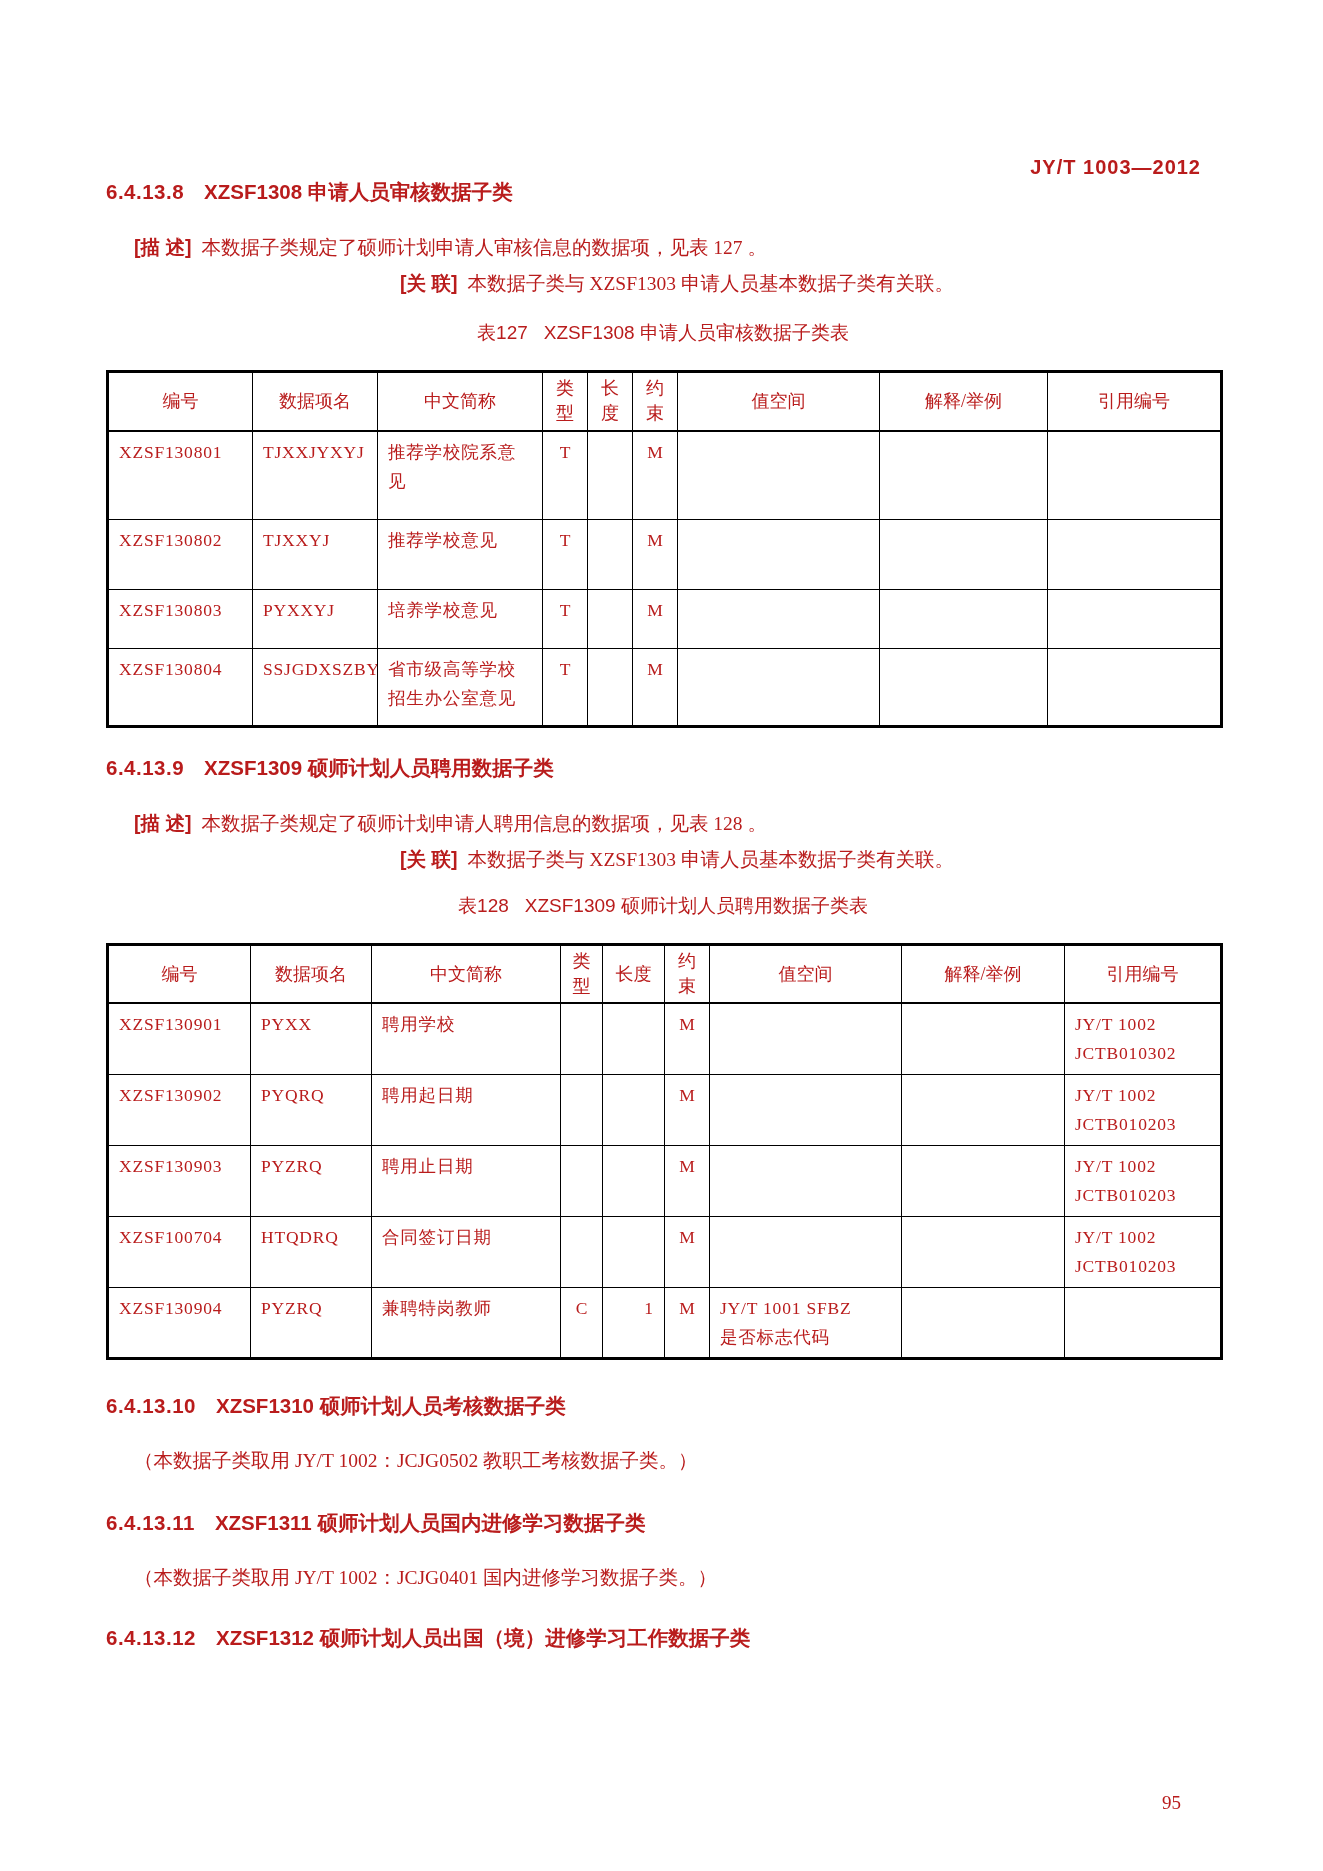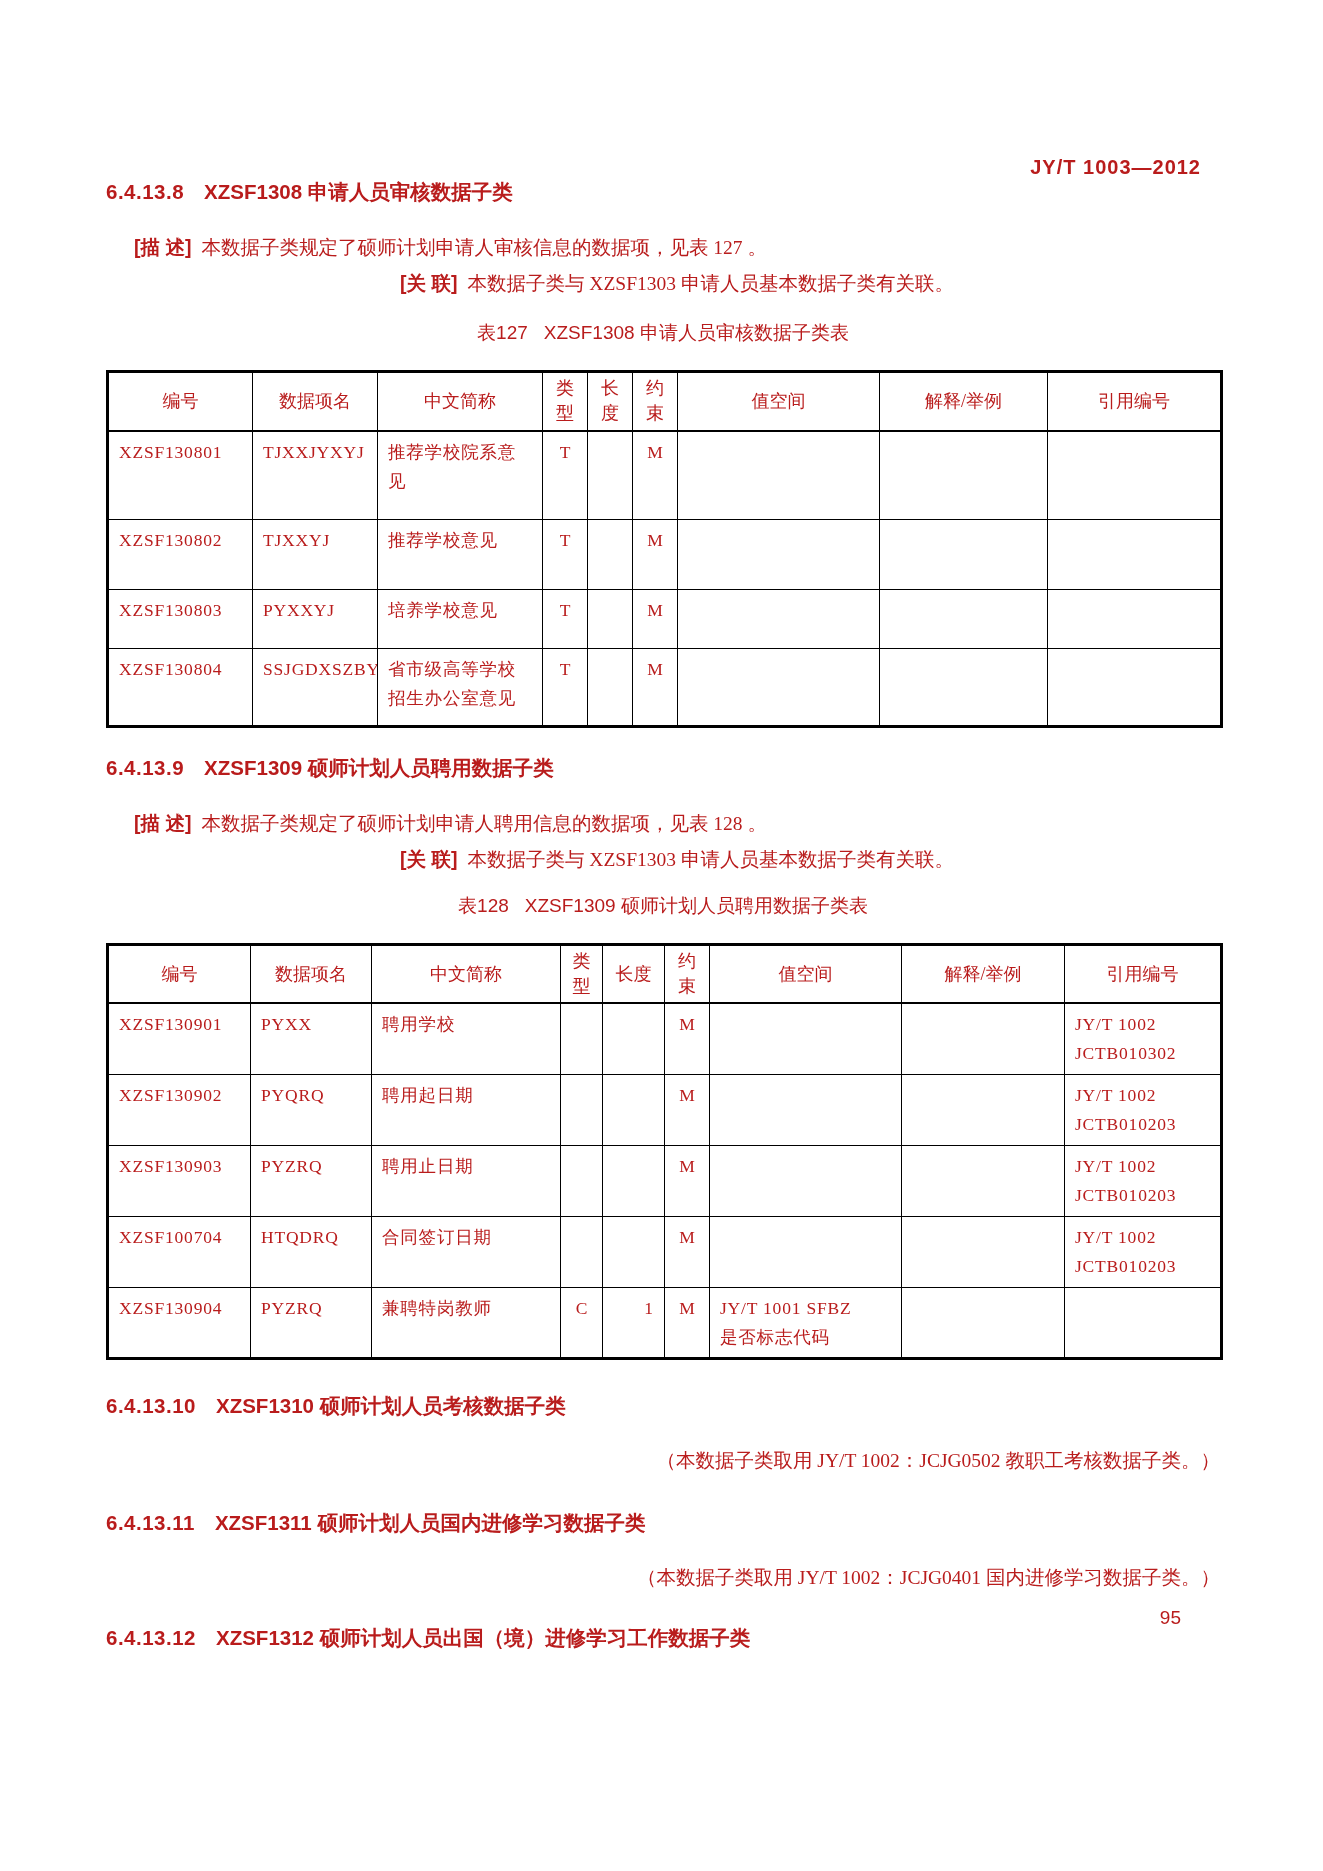--- a/index.html
+++ b/index.html
@@ -108,27 +108,26 @@
   #table128 col.w4 { width: 62px;  } #table128 col.w5 { width: 45px; }
   #table128 col.w6 { width: 192px; } #table128 col.w7 { width: 163px; }
   #table128 col.w8 { width: 157px; }
   .gap-lg { margin-top: 33px; }
   .note-para {
     margin-top: 28px;
     margin-left: 28px;
     font-family: "Liberation Serif", "DejaVu Serif", serif;
     font-size: 19.5px;
     line-height: 27px;
-    text-align: right;
   }
   .page-number {
     position: absolute;
-    top: 1607px;
+    top: 1792px;
     right: 142px;
-    font-family: Liberation Sans, sans-serif;
+    font-family: Liberation Serif, serif;
     font-size: 19px;
   }
 </style>
 </head>
 <body>
 
 <div class="page">
 
   <div class="std-code">JY/T 1003—2012</div>
 

